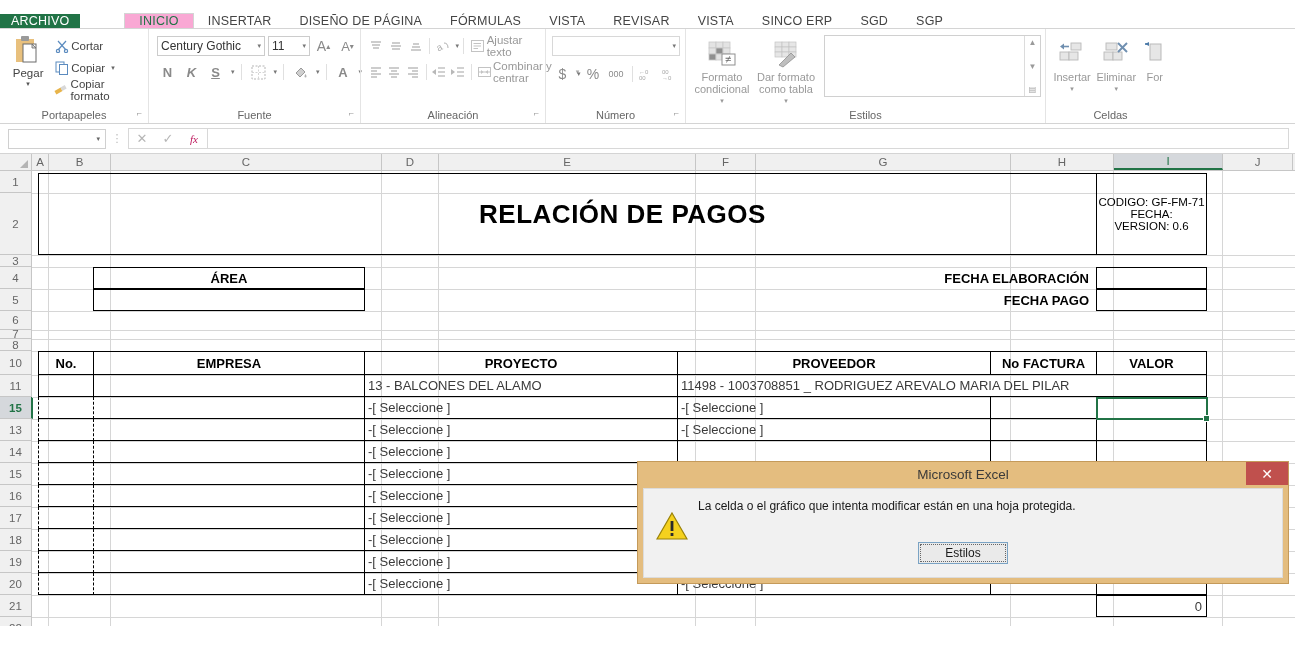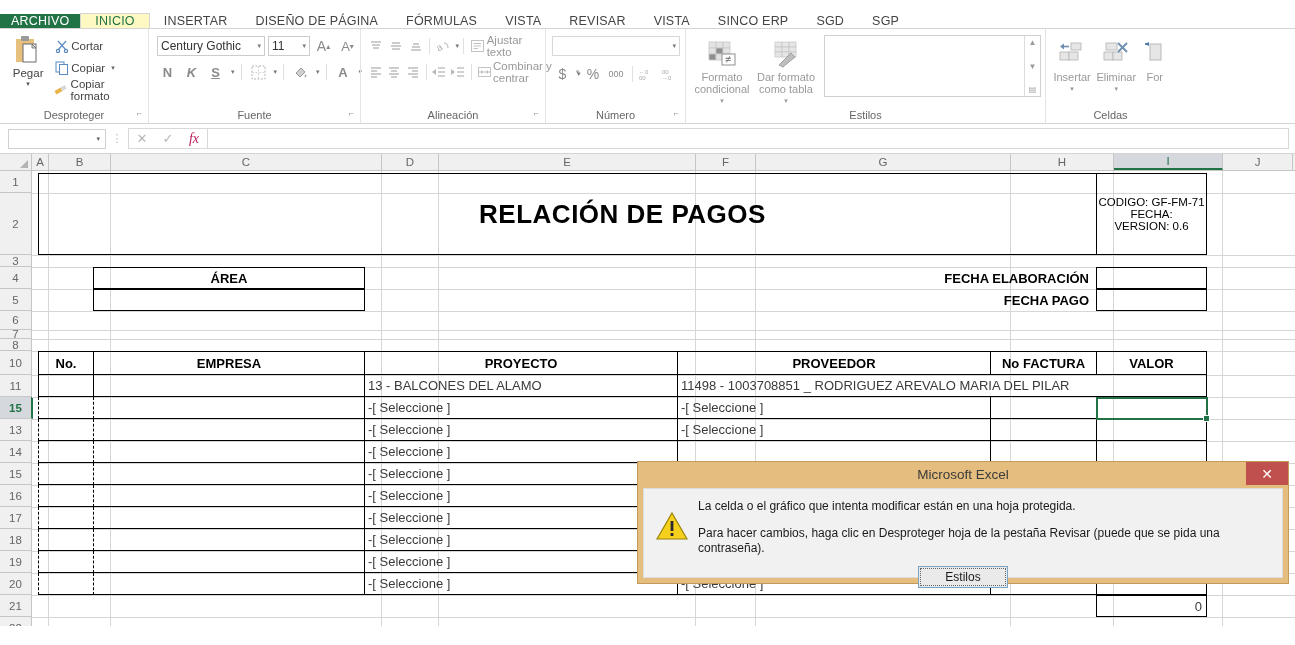--- a/index.html
+++ b/index.html
@@ -17,24 +17,24 @@
   }
   .tab-archivo{
     background:#217346;color:#fff;display:flex;align-items:center;
     padding:0 11px;font-size:12.5px;letter-spacing:.2px;
   }
   .tab{
     display:flex;align-items:center;padding:0 14px;
     font-size:12.5px;color:#444;letter-spacing:.2px;white-space:nowrap;
   }
   .tab.active{
-    color:#217346;background:#fef9c3;
+    color:#217346;background:#f9a8d4;
     border-left:1px solid #d4d4d4;border-right:1px solid #d4d4d4;
     border-top:1px solid #d4d4d4;
-    position:relative;top:0;
+    position:relative;top:0;margin-left:44px;
   }
   
   .ribbon{
     height:96px;background:#fff;border-top:1px solid #d4d4d4;
     border-bottom:1px solid #d4d4d4;display:flex;position:relative;
     box-sizing:border-box;
   }
   .rgroup{position:relative;display:flex;flex-direction:column;box-sizing:border-box;}
   .rgroup + .rgroup{border-left:1px solid #e4e4e4;}
   .rgroup-body{flex:1;display:flex;align-items:flex-start;padding:4px 4px 0 4px;}
@@ -129,21 +129,21 @@
     display:flex;align-items:center;box-sizing:border-box;
   }
   .namebox .v{flex:1;padding-left:4px;font-size:12px;color:#333;overflow:hidden;}
   .namebox .c{font-size:7px;color:#666;padding-right:5px;}
   .fb-dots{width:22px;text-align:center;color:#bbb;font-size:11px;}
   .fb-btns{
     display:flex;align-items:center;height:21px;border:1px solid #d8d8d8;
     border-right:none;background:#fff;box-sizing:border-box;
   }
   .fb-btns .b{width:26px;text-align:center;color:#b6b6b6;font-size:13px;}
-  .fb-btns .b.fx{font-style:italic;font-family:"Liberation Serif",serif;font-size:14px;color:#be185d;}
+  .fb-btns .b.fx{font-style:italic;font-family:"Liberation Serif",serif;font-size:11px;color:#be185d;}
   .fb-input{
     flex:1;height:21px;border:1px solid #d8d8d8;background:#fff;margin-right:4px;
     box-sizing:border-box;padding-left:5px;display:flex;align-items:center;
     font-size:12px;color:#333;
   }
   
   .gridwrap{position:relative;width:1295px;height:472px;overflow:hidden;background:#fff;}
   .colhdr{
     display:flex;height:17px;background:#f0f0f0;
     border-bottom:1px solid #c6c6c6;box-sizing:border-box;
@@ -283,21 +283,21 @@
             <svg width="14" height="14" viewBox="0 0 14 14">
                 <rect x="1" y="6" width="7" height="4" fill="#e8b44a" transform="rotate(-28 4.5 8)"></rect>
                 <rect x="7" y="3" width="5" height="4" fill="#d8d8d8" transform="rotate(-28 9.5 5)"></rect>
               </svg>
           </span>
           <span>Copiar formato</span>
         </div>
       </div>
     </div>
     <div class="rgroup-label">
-      <span>Desproteger</span>
+      <span>Portapapeles</span>
       <span class="dlg">⌐</span>
     </div>
   </div>
 
   <div class="rgroup g-font">
     <div class="rgroup-body" style="flex-direction:column;padding-top:6px;padding-left:8px;">
       <div class="fontrow">
         <div class="f-name">
           <span class="t">Century Gothic</span>
           <span class="cb-caret">▾</span>
@@ -817,21 +817,20 @@
       <div class="msg-row">
         <div class="warn-ico">
           <svg width="32" height="30" viewBox="0 0 32 30">
             <polygon points="16,2 31,28 1,28" fill="#f5d11e" stroke="#9a8209" stroke-width="1.2"></polygon>
             <rect x="14.6" y="10" width="2.8" height="10" fill="#2b2b2b"></rect>
             <rect x="14.6" y="22" width="2.8" height="3" fill="#2b2b2b"></rect>
           </svg>
         </div>
         <div class="msg-text">
           <p>La celda o el gráfico que intenta modificar están en una hoja protegida.</p>
-          <p>Para hacer cambios, haga clic en Desproteger hoja de la pestaña Revisar (puede que se pida una contraseña).</p>
         </div>
       </div>
       <div class="msg-btnrow">
         <div class="msg-btn">Estilos</div>
       </div>
     </div>
   </div>
 </div>
 
 </body></html>

